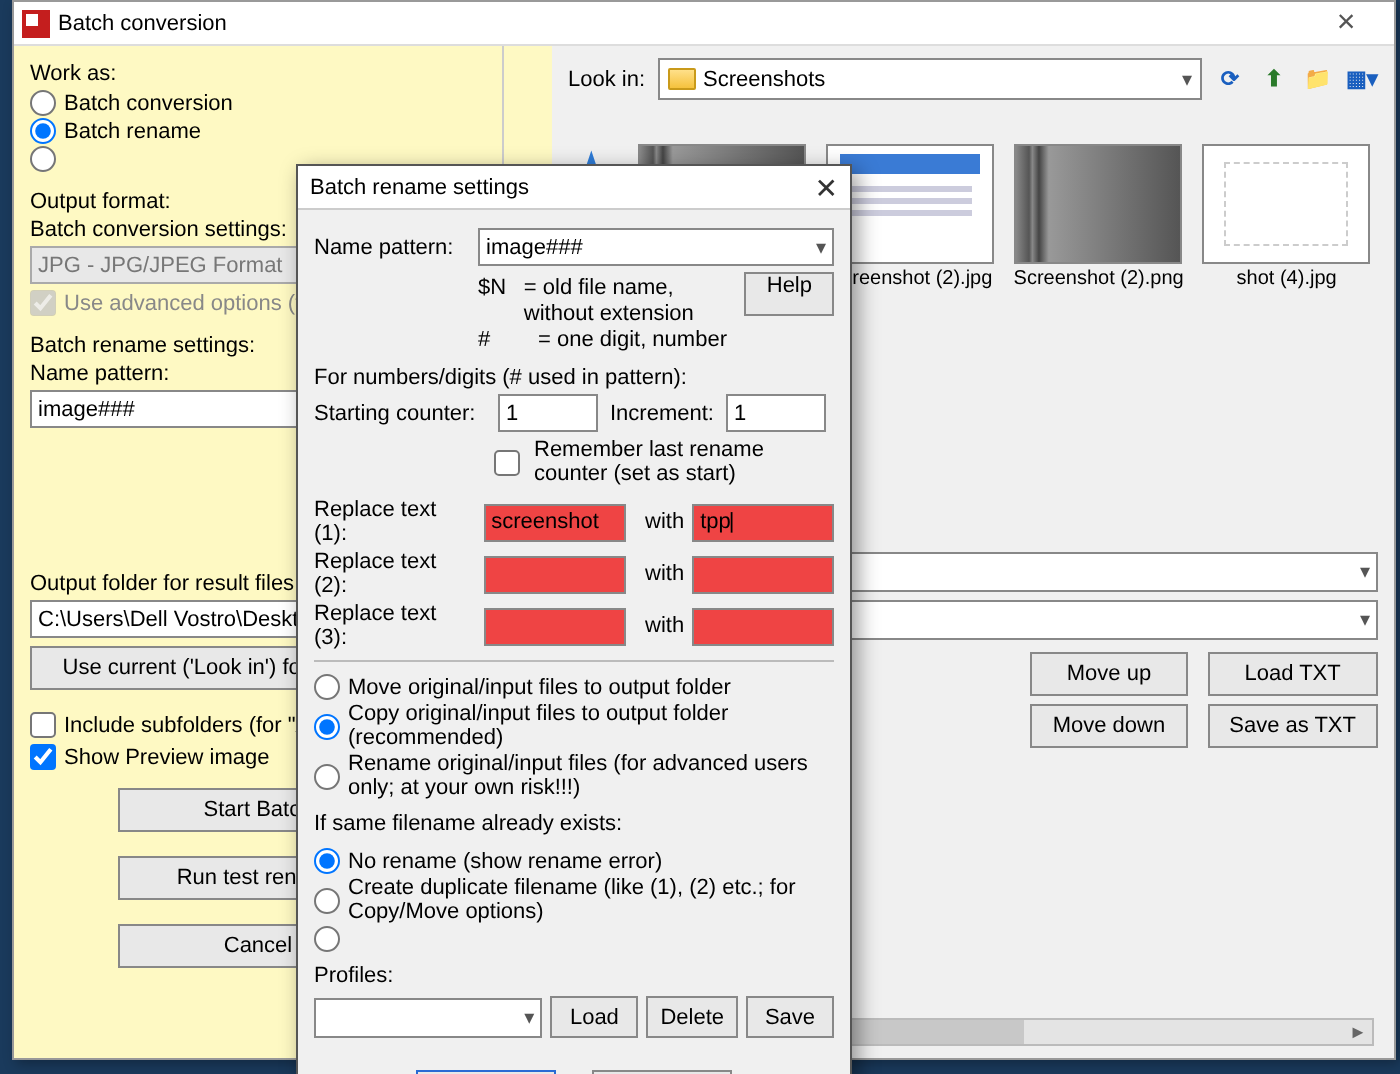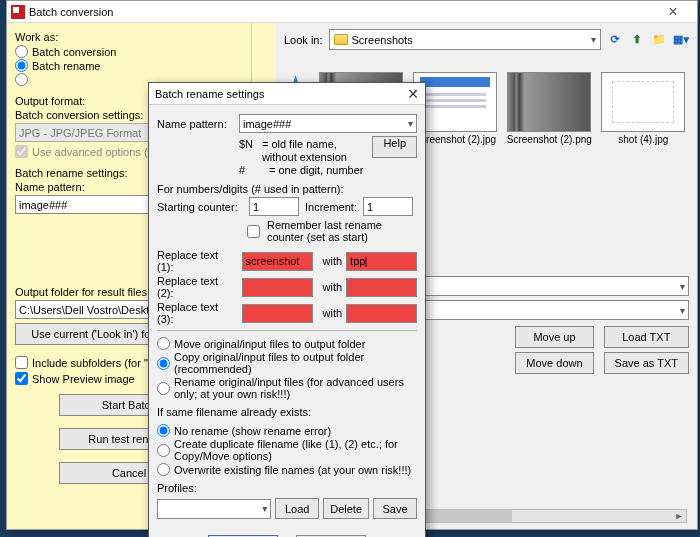--- a/index.html
+++ b/index.html
@@ -357,21 +357,20 @@
       <label class="radio-row">
           <input type="radio" name="sf" checked="" style="">
           <span>No rename (show rename error)</span>
         </label>
       <label class="radio-row">
           <input type="radio" name="sf" style="">
           <span>Create duplicate filename (like (1), (2) etc.; for Copy/Move options)</span>
         </label>
       <label class="radio-row">
           <input type="radio" name="sf" style="">
-          <span>Overwrite existing file names (at your own risk!!!)</span>
         </label>
     </div>
 
     <div class="section-label">Profiles:</div>
     <div class="profiles-row">
       <div class="combo">
           <span></span>
         </div>
       <div class="btn">
           <span>Load</span>

